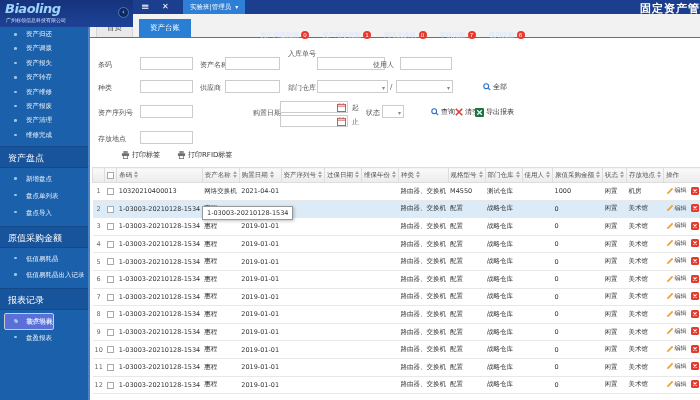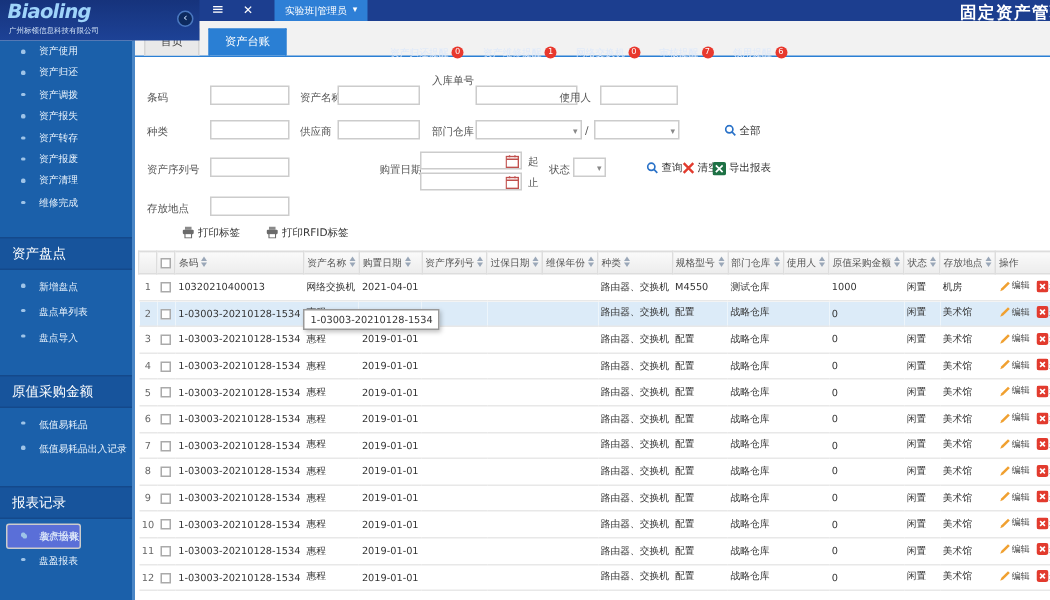--- a/index.html
+++ b/index.html
@@ -19,21 +19,21 @@
   #logotext { position:absolute; left:5px; top:1px; font-size:13px; font-weight:bold; font-style:italic; color:#9fd4fa; letter-spacing:-0.5px; }
   #logosub { position:absolute; left:6px; top:17px; font-size:5px; color:#cfe0f5; white-space:nowrap; }
   #collapse { position:absolute; right:4px; top:7px; width:11px; height:11px; border-radius:50%; background:#0d2a5e; border:1px solid #4a78c0; color:#cfe3ff; font-size:7px; line-height:9px; text-align:center; cursor:pointer; }
   
   #sidebar { position:absolute; left:0; top:27px; width:90px; height:373px; background:#1b60aa; z-index:4; }
   #sidebar .rail { position:absolute; right:0; top:0; width:2px; height:100%; background:#4a86c6; }
   .s-item { position:relative; height:14.4px; line-height:14.4px; padding-left:26px; font-size:6.5px; color:#e8f2fc; cursor:pointer; white-space:nowrap; overflow:hidden; }
   .s-item .dot { position:absolute; left:14px; top:6px; width:2.5px; height:2.5px; border-radius:50%; background:#9fc4e8; }
   .s-item.sel { background:#5a6fd8; border-radius:2px; margin:0 3px 0 4px; padding-left:22px; }
   .s-item.sel .dot { left:10px; }
-  .s-head { height:22px; line-height:22px; padding-left:8px; font-size:9px; color:#fff; background:#17549c; border-top:1px solid #14498b; border-bottom:1px solid #14498b; margin-top:16px; margin-bottom:3px; white-space:nowrap; overflow:hidden; }
+  .s-head { height:22px; line-height:22px; padding-left:8px; font-size:9px; color:#fff; background:#17549c; border-top:1px solid #14498b; border-bottom:1px solid #14498b; margin-top:4px; margin-bottom:3px; white-space:nowrap; overflow:hidden; }
   #side-sections .s-item { height:16.8px; line-height:16.8px; }
   
   #main { position:absolute; left:90px; top:14px; width:610px; height:289px; background:#fff; }
   #tabbar { position:absolute; left:0; top:0; width:610px; height:24px; background:#f2f2f2; border-bottom:1px solid #2a7fd4; }
   .tab { display:inline-block; margin:5px 0 0 6px; padding:3px 10px 4px; font-size:7.5px; background:#e9e9e9; border:1px solid #d5d5d5; border-bottom:none; color:#444; cursor:pointer; }
   .tab.active { background:#2a7fd4; border-color:#2a7fd4; color:#fff; }
   
   #form { position:absolute; left:0; top:25px; width:610px; height:127px; background:#fff; }
   .lbl { position:absolute; font-size:7px; color:#555; white-space:nowrap; }
   .inp { position:absolute; height:13px; background:#fff; border:1px solid #ccc; font-size:7px; padding:0 2px; color:#333; }
@@ -93,25 +93,25 @@
 </div>
 
 <div id="logo">
   <div id="logotext">Biaoling</div>
   <div id="logosub">广州标领信息科技有限公司</div>
   <div id="collapse">‹</div>
 </div>
 
 <div id="sidebar">
   <div id="side-top">
-      <div class="s-item"><span class="dot"></span><span>资产使用</span></div>
       <div class="s-item"><span class="dot"></span><span>资产归还</span></div>
       <div class="s-item"><span class="dot"></span><span>资产调拨</span></div>
       <div class="s-item"><span class="dot"></span><span>资产报失</span></div>
       <div class="s-item"><span class="dot"></span><span>资产转存</span></div>
+      <div class="s-item"><span class="dot"></span><span>资产维修</span></div>
       <div class="s-item"><span class="dot"></span><span>资产报废</span></div>
       <div class="s-item"><span class="dot"></span><span>资产清理</span></div>
       <div class="s-item"><span class="dot"></span><span>维修完成</span></div>
     </div>
   <div id="side-sections">
       <div class="s-head">资产盘点</div>
       <div class="s-item"><span class="dot"></span><span>新增盘点</span></div>
       <div class="s-item"><span class="dot"></span><span>盘点单列表</span></div>
       <div class="s-item"><span class="dot"></span><span>盘点导入</span></div>
       <div class="s-head">原值采购金额</div>

